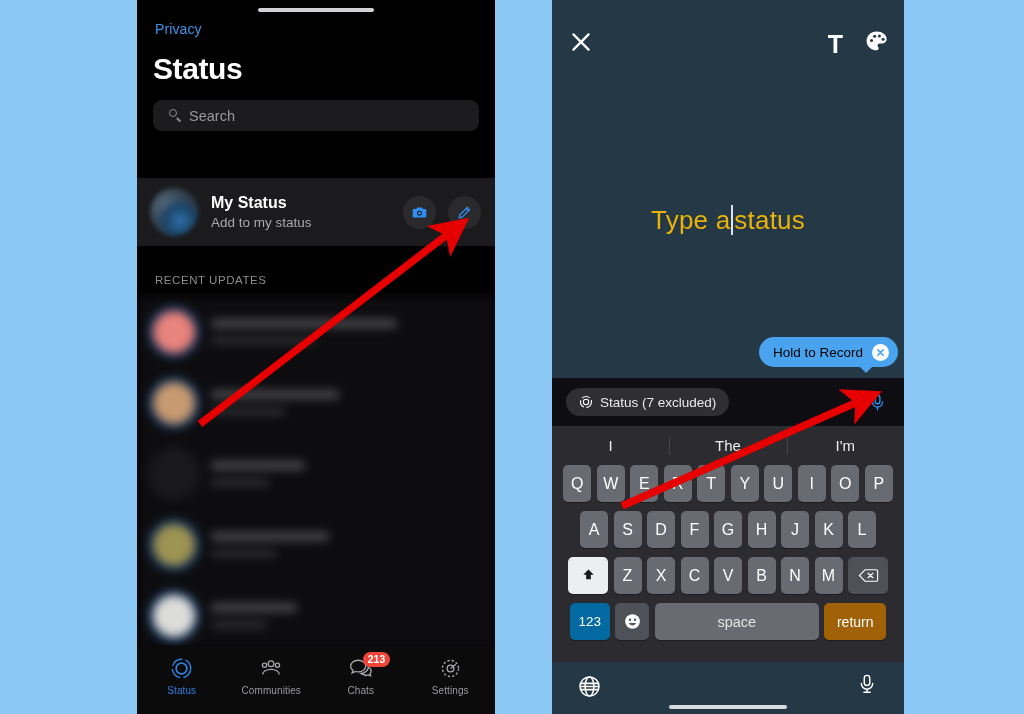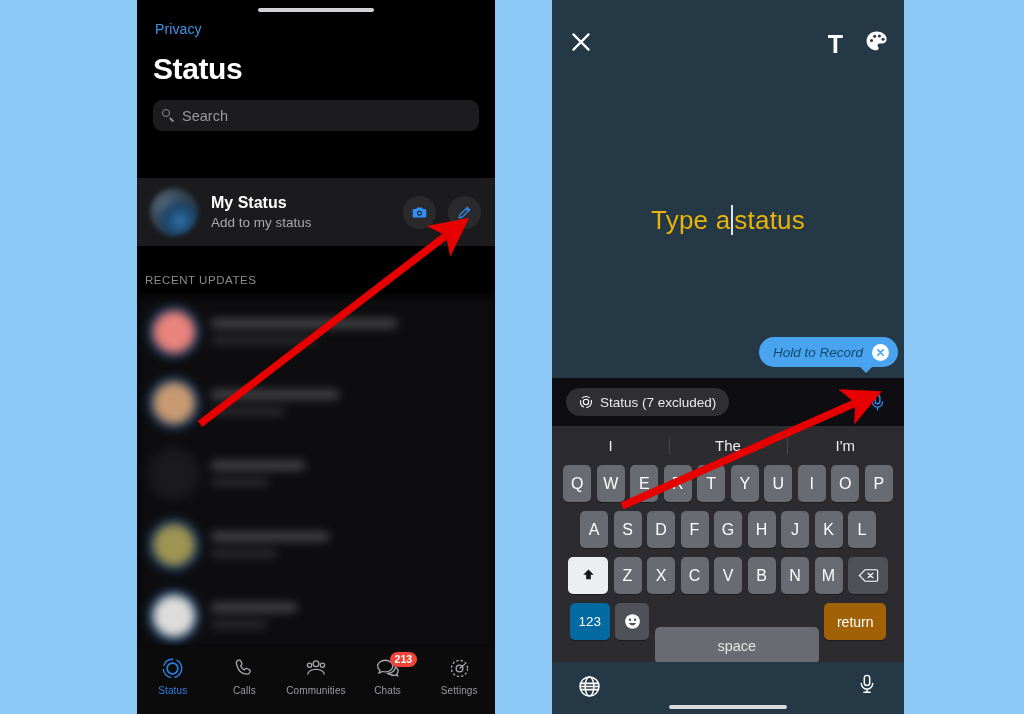--- a/index.html
+++ b/index.html
@@ -43,21 +43,21 @@
     letter-spacing: -.4px;
   }
   .search-bar {
     position: absolute;
     left: 16px; top: 100px;
     width: 326px; height: 31px;
     background: #1c1c1e;
     border-radius: 9px;
     display: flex;
     align-items: center;
-    padding-left: 9px;
+    padding-left: 16px;
     box-sizing: border-box;
   }
   .search-bar .mag {
     width: 13px; height: 13px;
     position: relative;
     margin-right: 7px;
     flex: none;
   }
   .search-bar .mag::before {
     content: "";
@@ -135,21 +135,21 @@
     border-radius: 50%;
     background: #2a2a2c;
     display: flex;
     align-items: center;
     justify-content: center;
   }
 
   
   .section-head {
     position: absolute;
-    left: 8px; top: 274px;
+    left: 18px; top: 274px;
     font-size: 11.5px;
     color: #8c8c90;
     letter-spacing: .55px;
   }
   .updates-list {
     position: absolute;
     left: 0; top: 296px;
     width: 358px; height: 352px;
     background: #0d0d0f;
     filter: blur(4.6px);
@@ -289,23 +289,22 @@
     background: #4aa3ef;
     border-radius: 17px;
     height: 30px;
     display: flex;
     align-items: center;
     padding: 0 9px 0 14px;
     gap: 9px;
   }
   .tooltip .tt-label {
     font-size: 13.5px;
-    color: #0c4a6e;
+    color: #000000;
     white-space: nowrap;
-    font-style: italic;
   }
   .tooltip .tt-x {
     width: 17px; height: 17px;
     border-radius: 50%;
     background: #ffffff;
     display: flex;
     align-items: center;
     justify-content: center;
     flex: none;
   }
@@ -390,21 +389,21 @@
     background: #686b72;
     border-radius: 5px;
     display: flex;
     align-items: center;
     justify-content: center;
     font-size: 16px;
     color: #ffffff;
     box-shadow: 0 1px 0 rgba(0,0,0,.35);
   }
   .key.wide  { width: 40px; }
-  .key.space { width: 164px; font-size: 14.5px; color: #e4e4e4; margin-top: 24px; }
+  .key.space { width: 164px; font-size: 14.5px; color: #e4e4e4; }
   .key.fn    { width: 40px; font-size: 13.5px; background: #0369a1; }
   .key.ret   { width: 62px; font-size: 14px; background: #a16207; }
   .key.shift { background: #eceff2; }
   .key.del   { background: #4e5158; }
   .key.emoji { width: 34px; font-size: 17px; background: #4e5158; }
 
   .kb-bottom {
     position: absolute;
     left: 0; bottom: 0;
     width: 352px; height: 52px;
@@ -521,28 +520,20 @@
 
   <div class="tabbar">
     <div class="tab active">
       <span class="glyph">
         <svg width="23" height="23" viewBox="0 0 24 24">
           <circle cx="12" cy="12" r="9.6" fill="none" stroke="#2f7fe0" stroke-width="1.5" stroke-dasharray="13 3.4"></circle>
           <circle cx="12" cy="12" r="5.6" fill="none" stroke="#2f7fe0" stroke-width="1.8"></circle>
         </svg>
       </span>
       <span class="lbl">Status</span>
-    </div>
-    <div class="tab">
-      <span class="glyph">
-        <svg width="22" height="22" viewBox="0 0 24 24">
-          <path d="M6.2 3.3c.8-.3 1.6.1 2 .8l1.4 2.6c.4.7.2 1.5-.4 2l-1 .8c.7 1.8 2.4 3.6 4.3 4.5l.8-1c.5-.6 1.3-.8 2-.4l2.6 1.4c.7.4 1.1 1.2.8 2-.5 1.6-2 2.7-3.7 2.6C8.7 18.2 5.8 15.3 3.6 7 3.5 5.3 4.6 3.8 6.2 3.3z" fill="none" stroke="#a8a8ae" stroke-width="1.4"></path>
-        </svg>
-      </span>
-      <span class="lbl">Calls</span>
     </div>
     <div class="tab">
       <span class="glyph">
         <svg width="24" height="22" viewBox="0 0 26 22">
           <circle cx="13" cy="6.4" r="3.1" fill="none" stroke="#a8a8ae" stroke-width="1.4"></circle>
           <circle cx="6" cy="8" r="2.3" fill="none" stroke="#a8a8ae" stroke-width="1.4"></circle>
           <circle cx="20" cy="8" r="2.3" fill="none" stroke="#a8a8ae" stroke-width="1.4"></circle>
           <path d="M4 18c0-3.4 4-5.6 9-5.6s9 2.2 9 5.6" fill="none" stroke="#a8a8ae" stroke-width="1.4"></path>
         </svg>
       </span>

